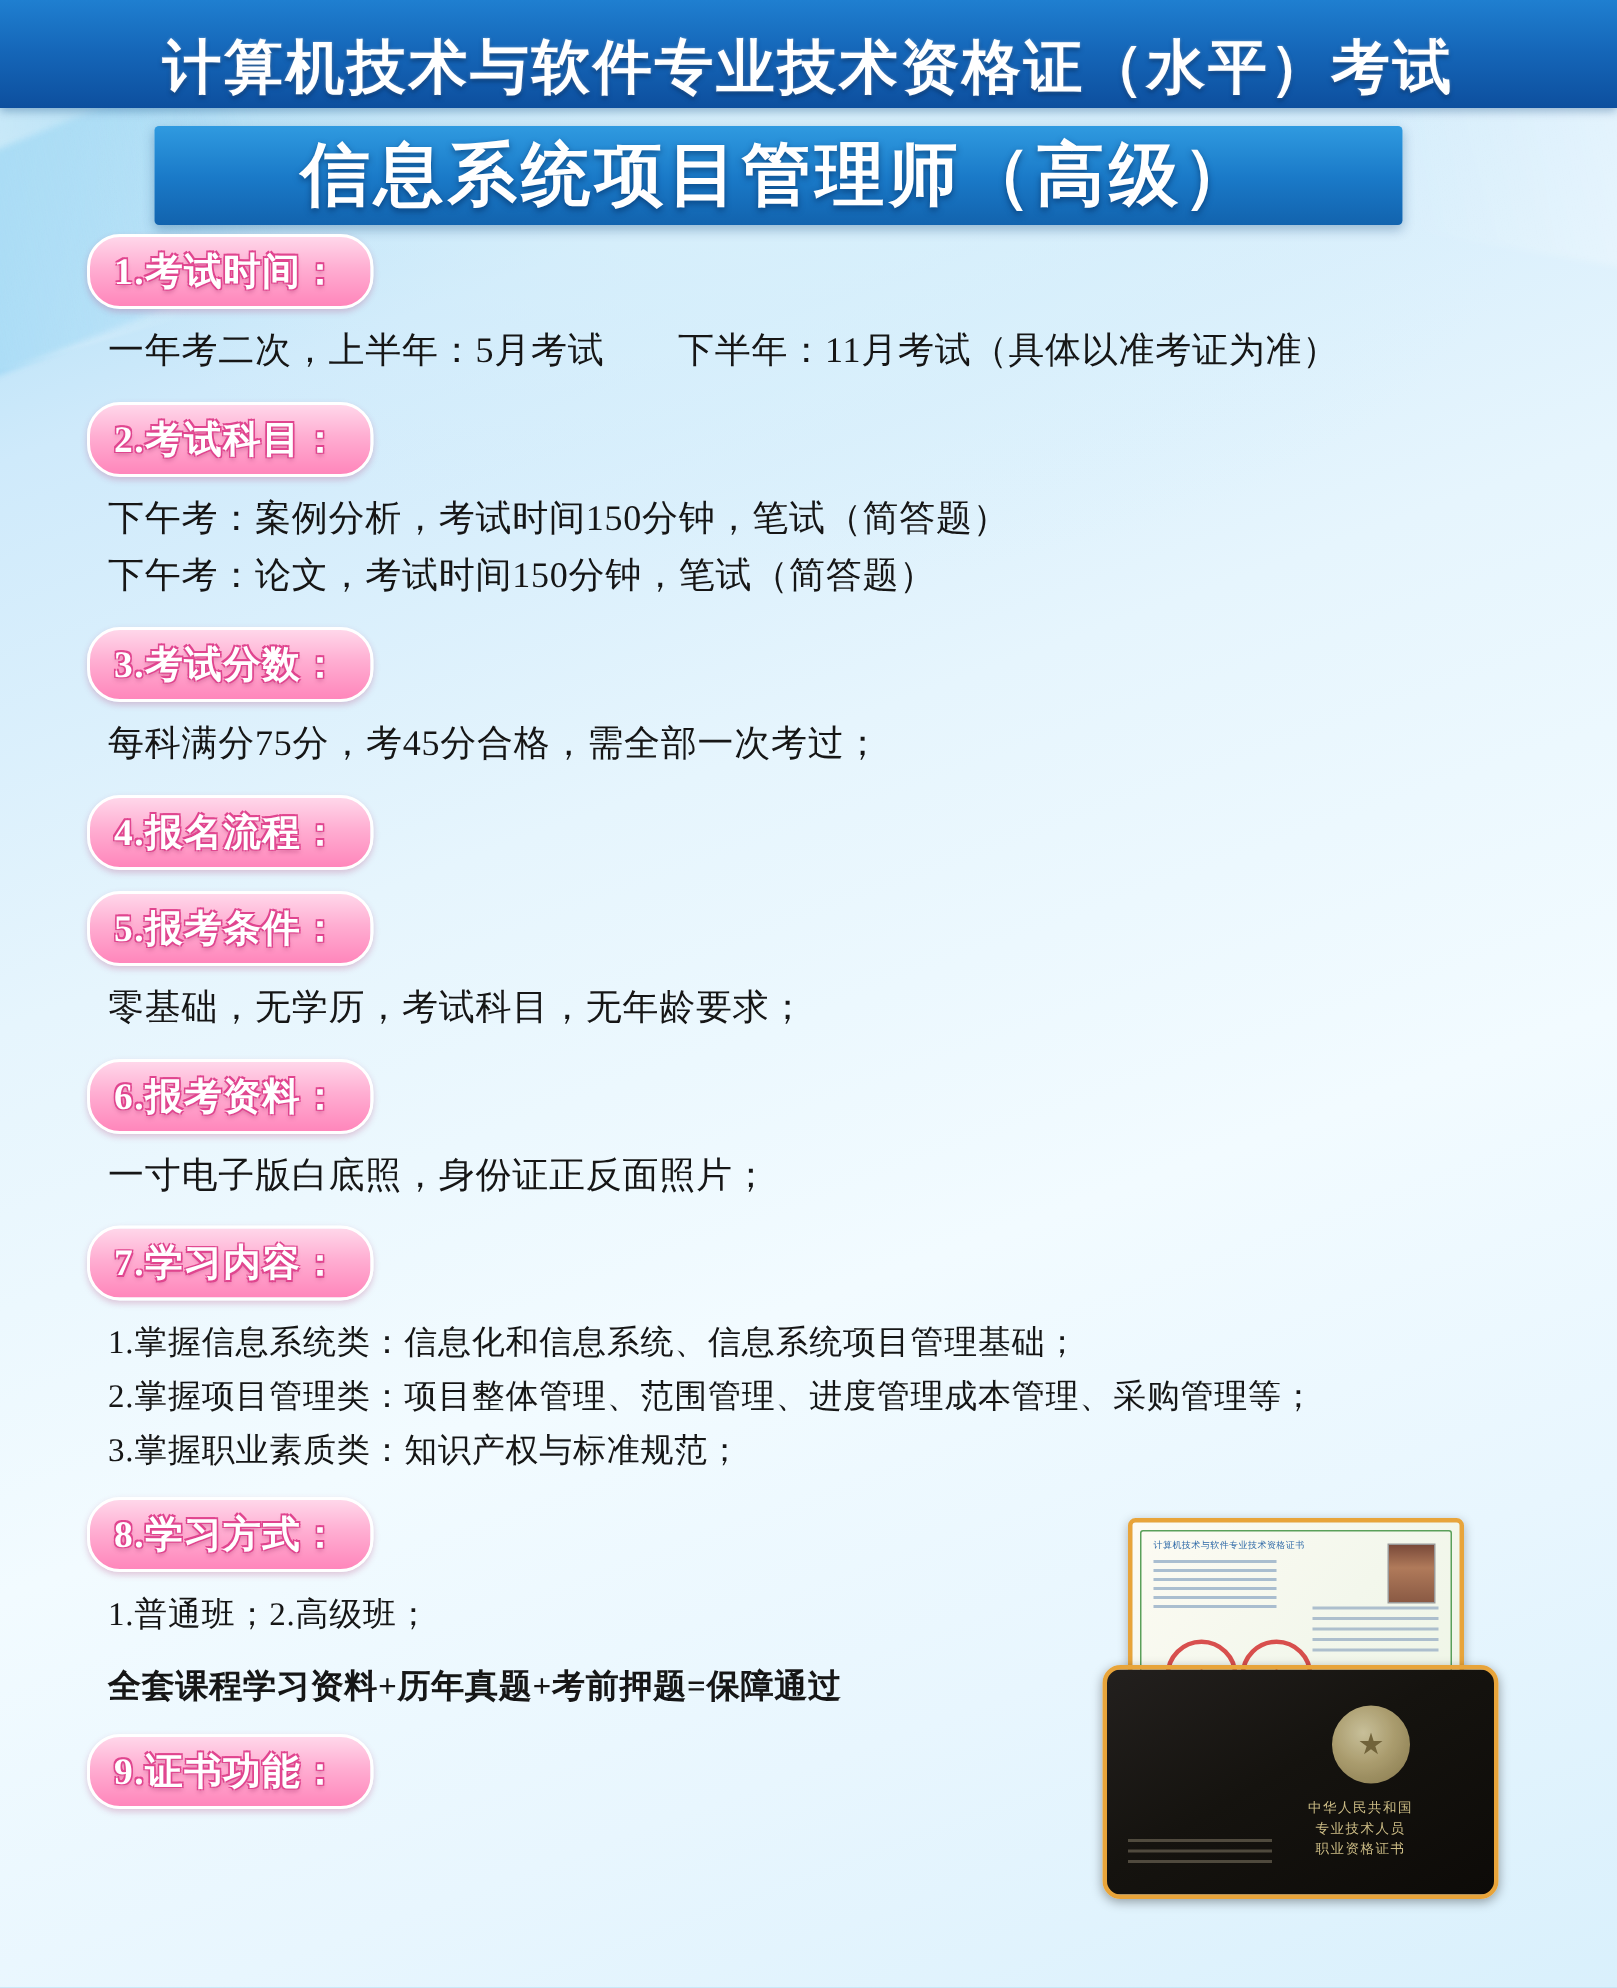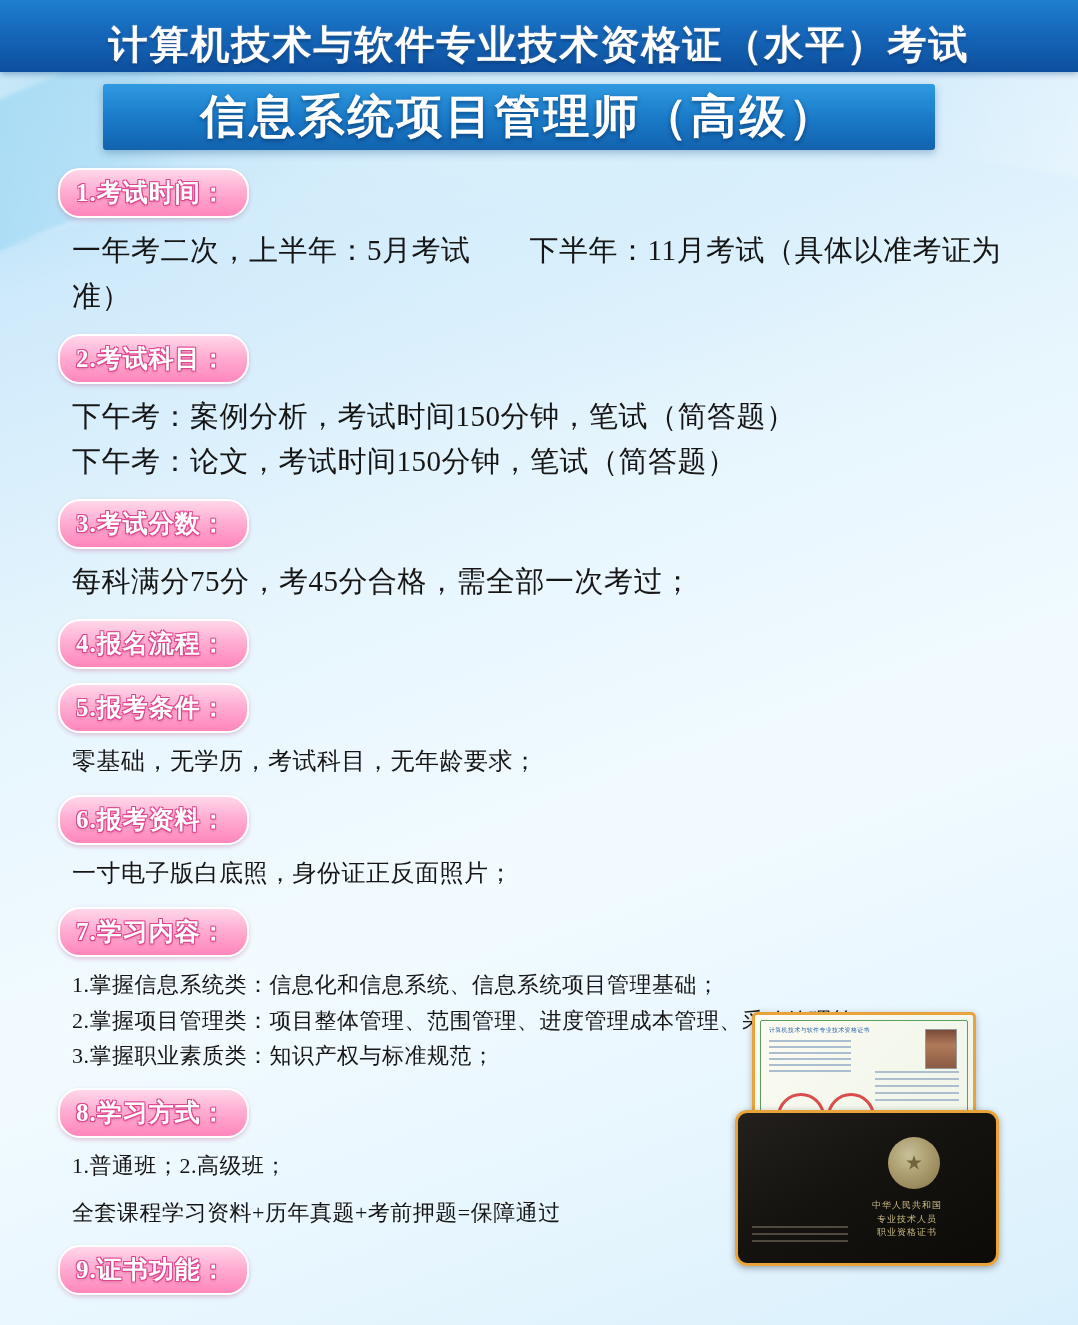--- a/index.html
+++ b/index.html
@@ -90,21 +90,21 @@
     font-size: 46px;
     letter-spacing: 3px;
     color: #ffffff;
     text-shadow: 0 2px 4px rgba(0,40,90,0.6);
     white-space: nowrap;
   }
 
   
   .content {
     position: absolute;
-    left: 0; top: 168px;
+    left: 0; top: 156px;
     width: 1078px;
   }
   .section {
     position: relative;
     margin-bottom: 2px;
   }
   .sec-head {
     display: inline-block;
     margin-left: 58px;
     padding: 6px 20px 7px 16px;
@@ -121,21 +121,21 @@
     letter-spacing: 1px;
     text-shadow: 1px 1px 0 #e0458f, -1px 1px 0 #e0458f, 1px -1px 0 #e0458f, -1px -1px 0 #e0458f, 0 2px 3px rgba(150,30,90,0.35);
     white-space: nowrap;
   }
   .sec-body {
     margin: 10px 0 0 72px;
     padding-right: 40px;
   }
   .line {
     font-family: "Liberation Serif", serif;
-    font-size: 29px;
+    font-size: 24px;
     color: #161616;
     line-height: 1.58;
     letter-spacing: 0.5px;
     white-space: pre-wrap;
   }
   .line.num {
     font-size: 22px;
     line-height: 1.62;
   }
   .line.small {
@@ -370,21 +370,21 @@
         <div class="line num">3.掌握职业素质类：知识产权与标准规范；</div>
       </div>
     </div>
 
     <div class="section sp-18">
       <div class="sec-head">
         <span>8.学习方式：</span>
       </div>
       <div class="sec-body">
         <div class="line num">1.普通班；2.高级班；</div>
-        <div class="line num" style="margin-top:12px;">全套课程学习资料+历年真题+考前押题=保障通过</div>
+        <div class="line num" style="margin-top:12px;font-weight:bold;">全套课程学习资料+历年真题+考前押题=保障通过</div>
       </div>
     </div>
 
     <div class="section sp-18">
       <div class="sec-head">
         <span>9.证书功能：</span>
       </div>
       
     </div>
 

